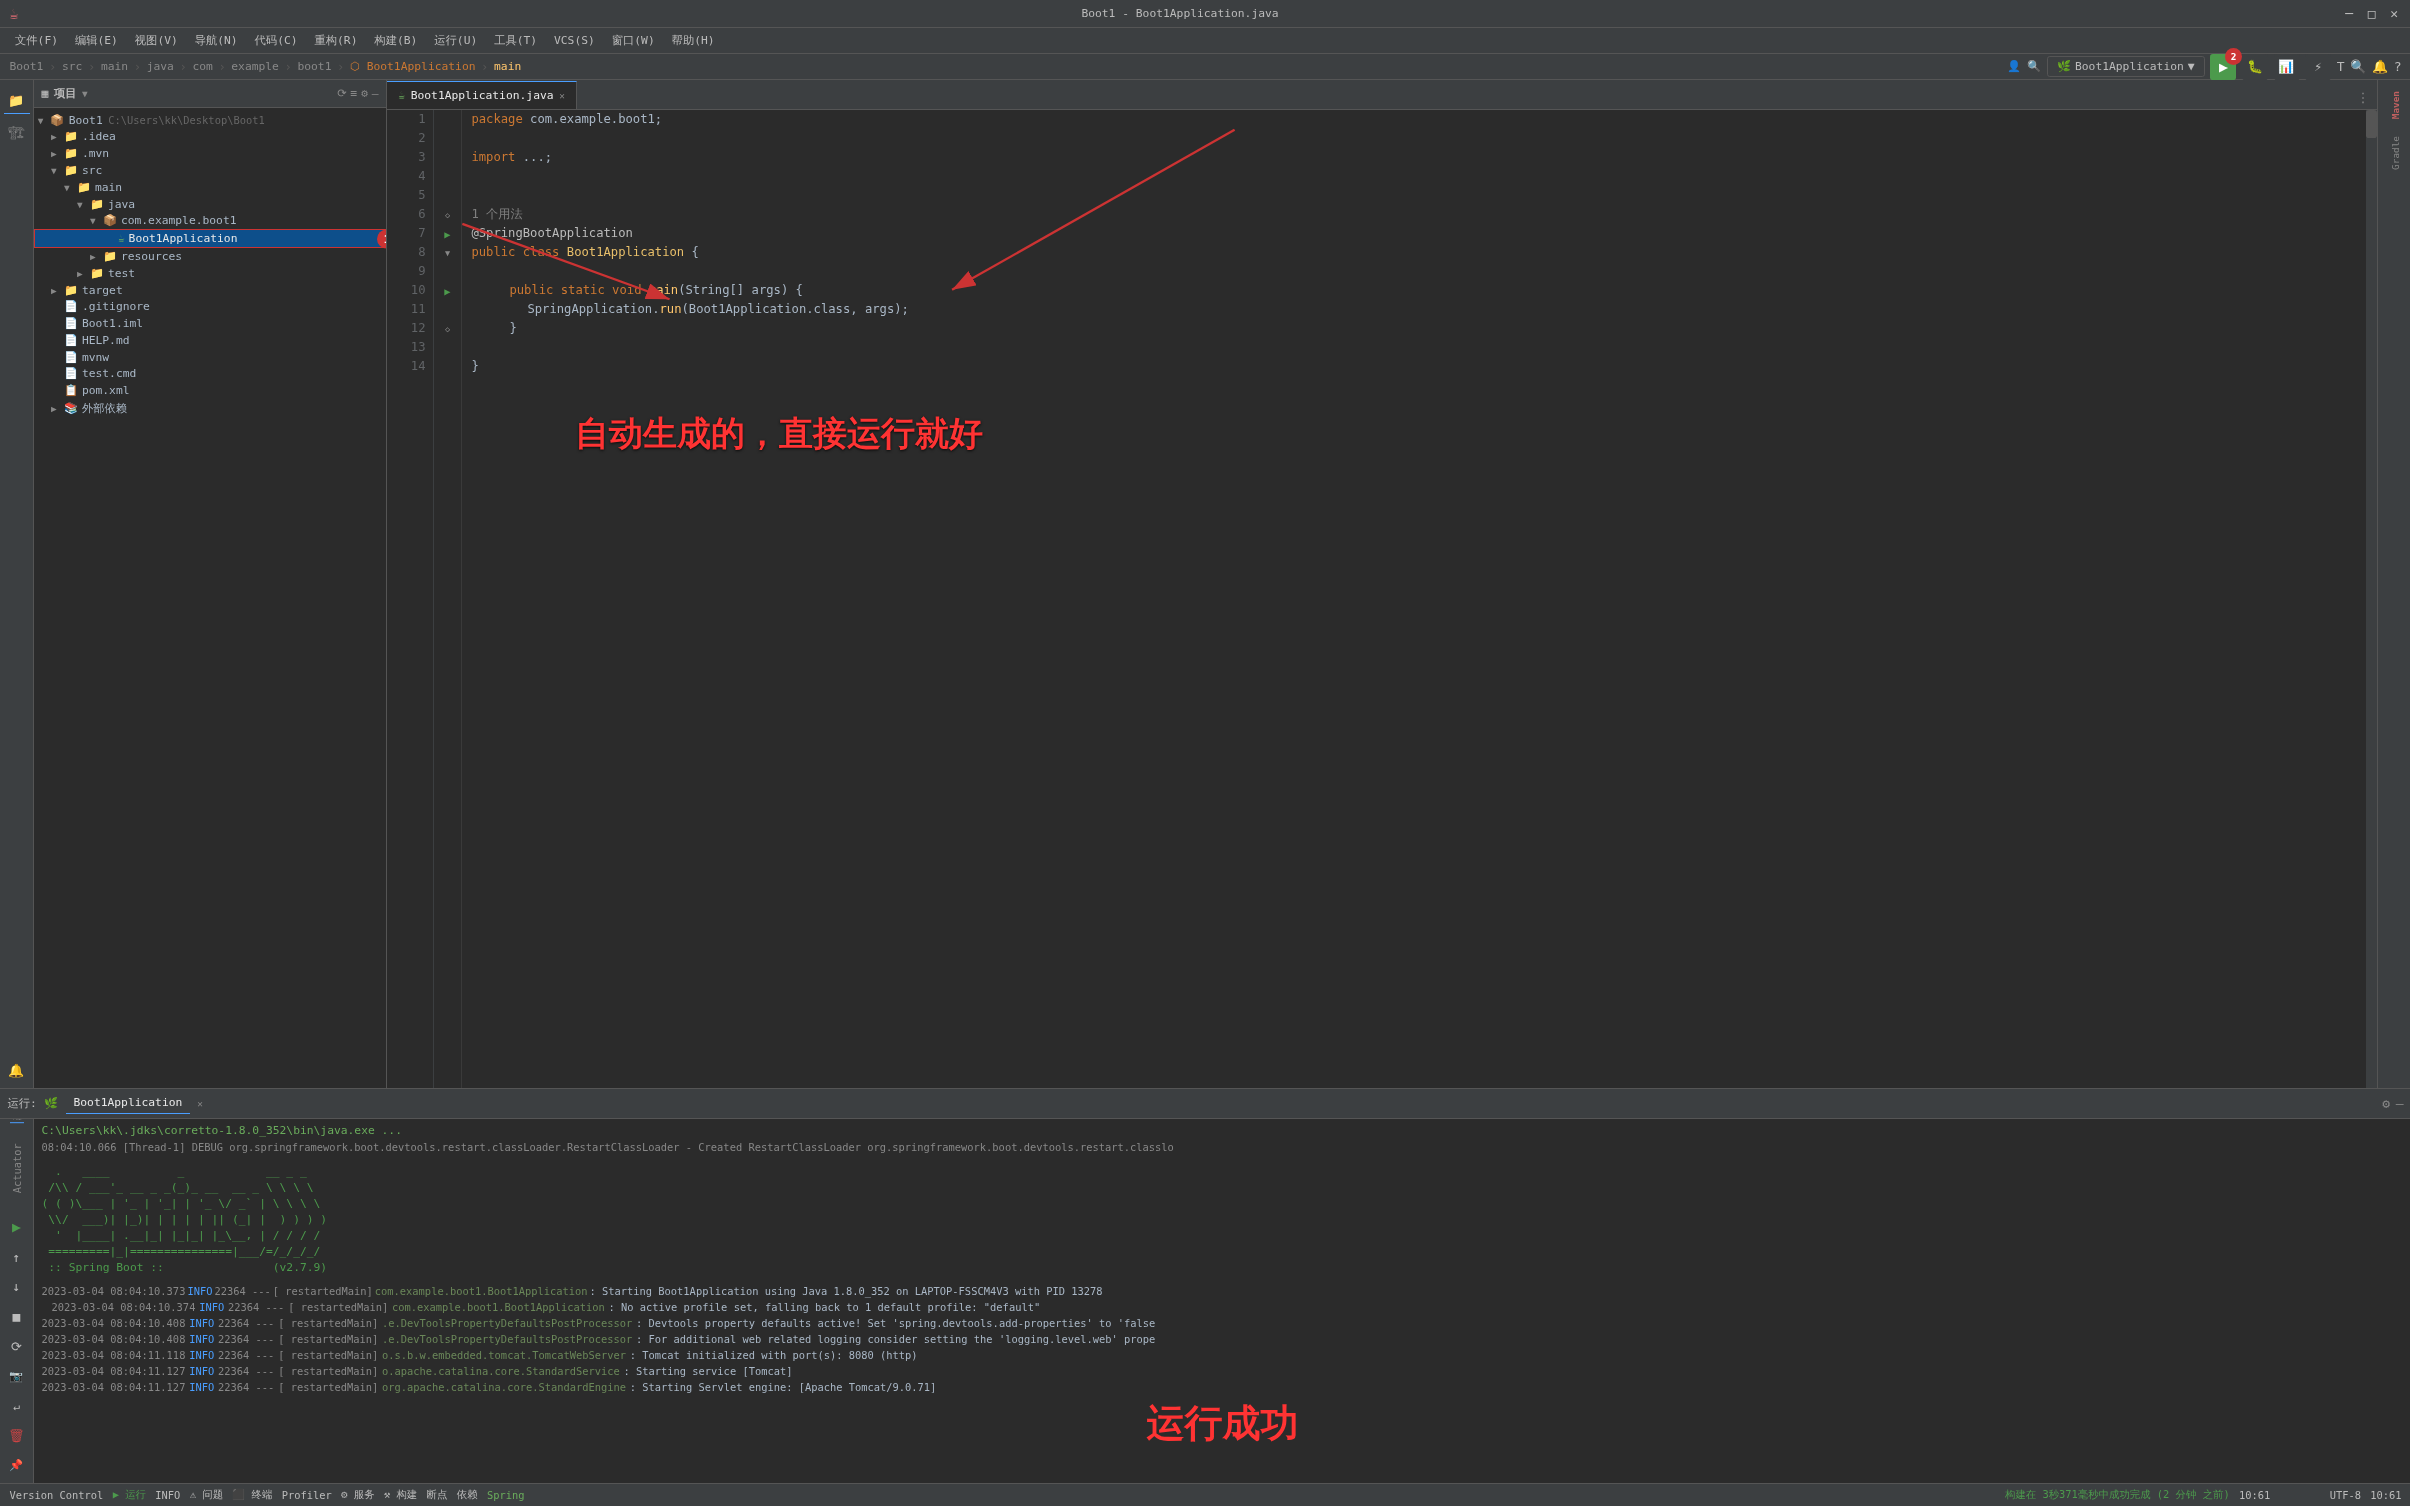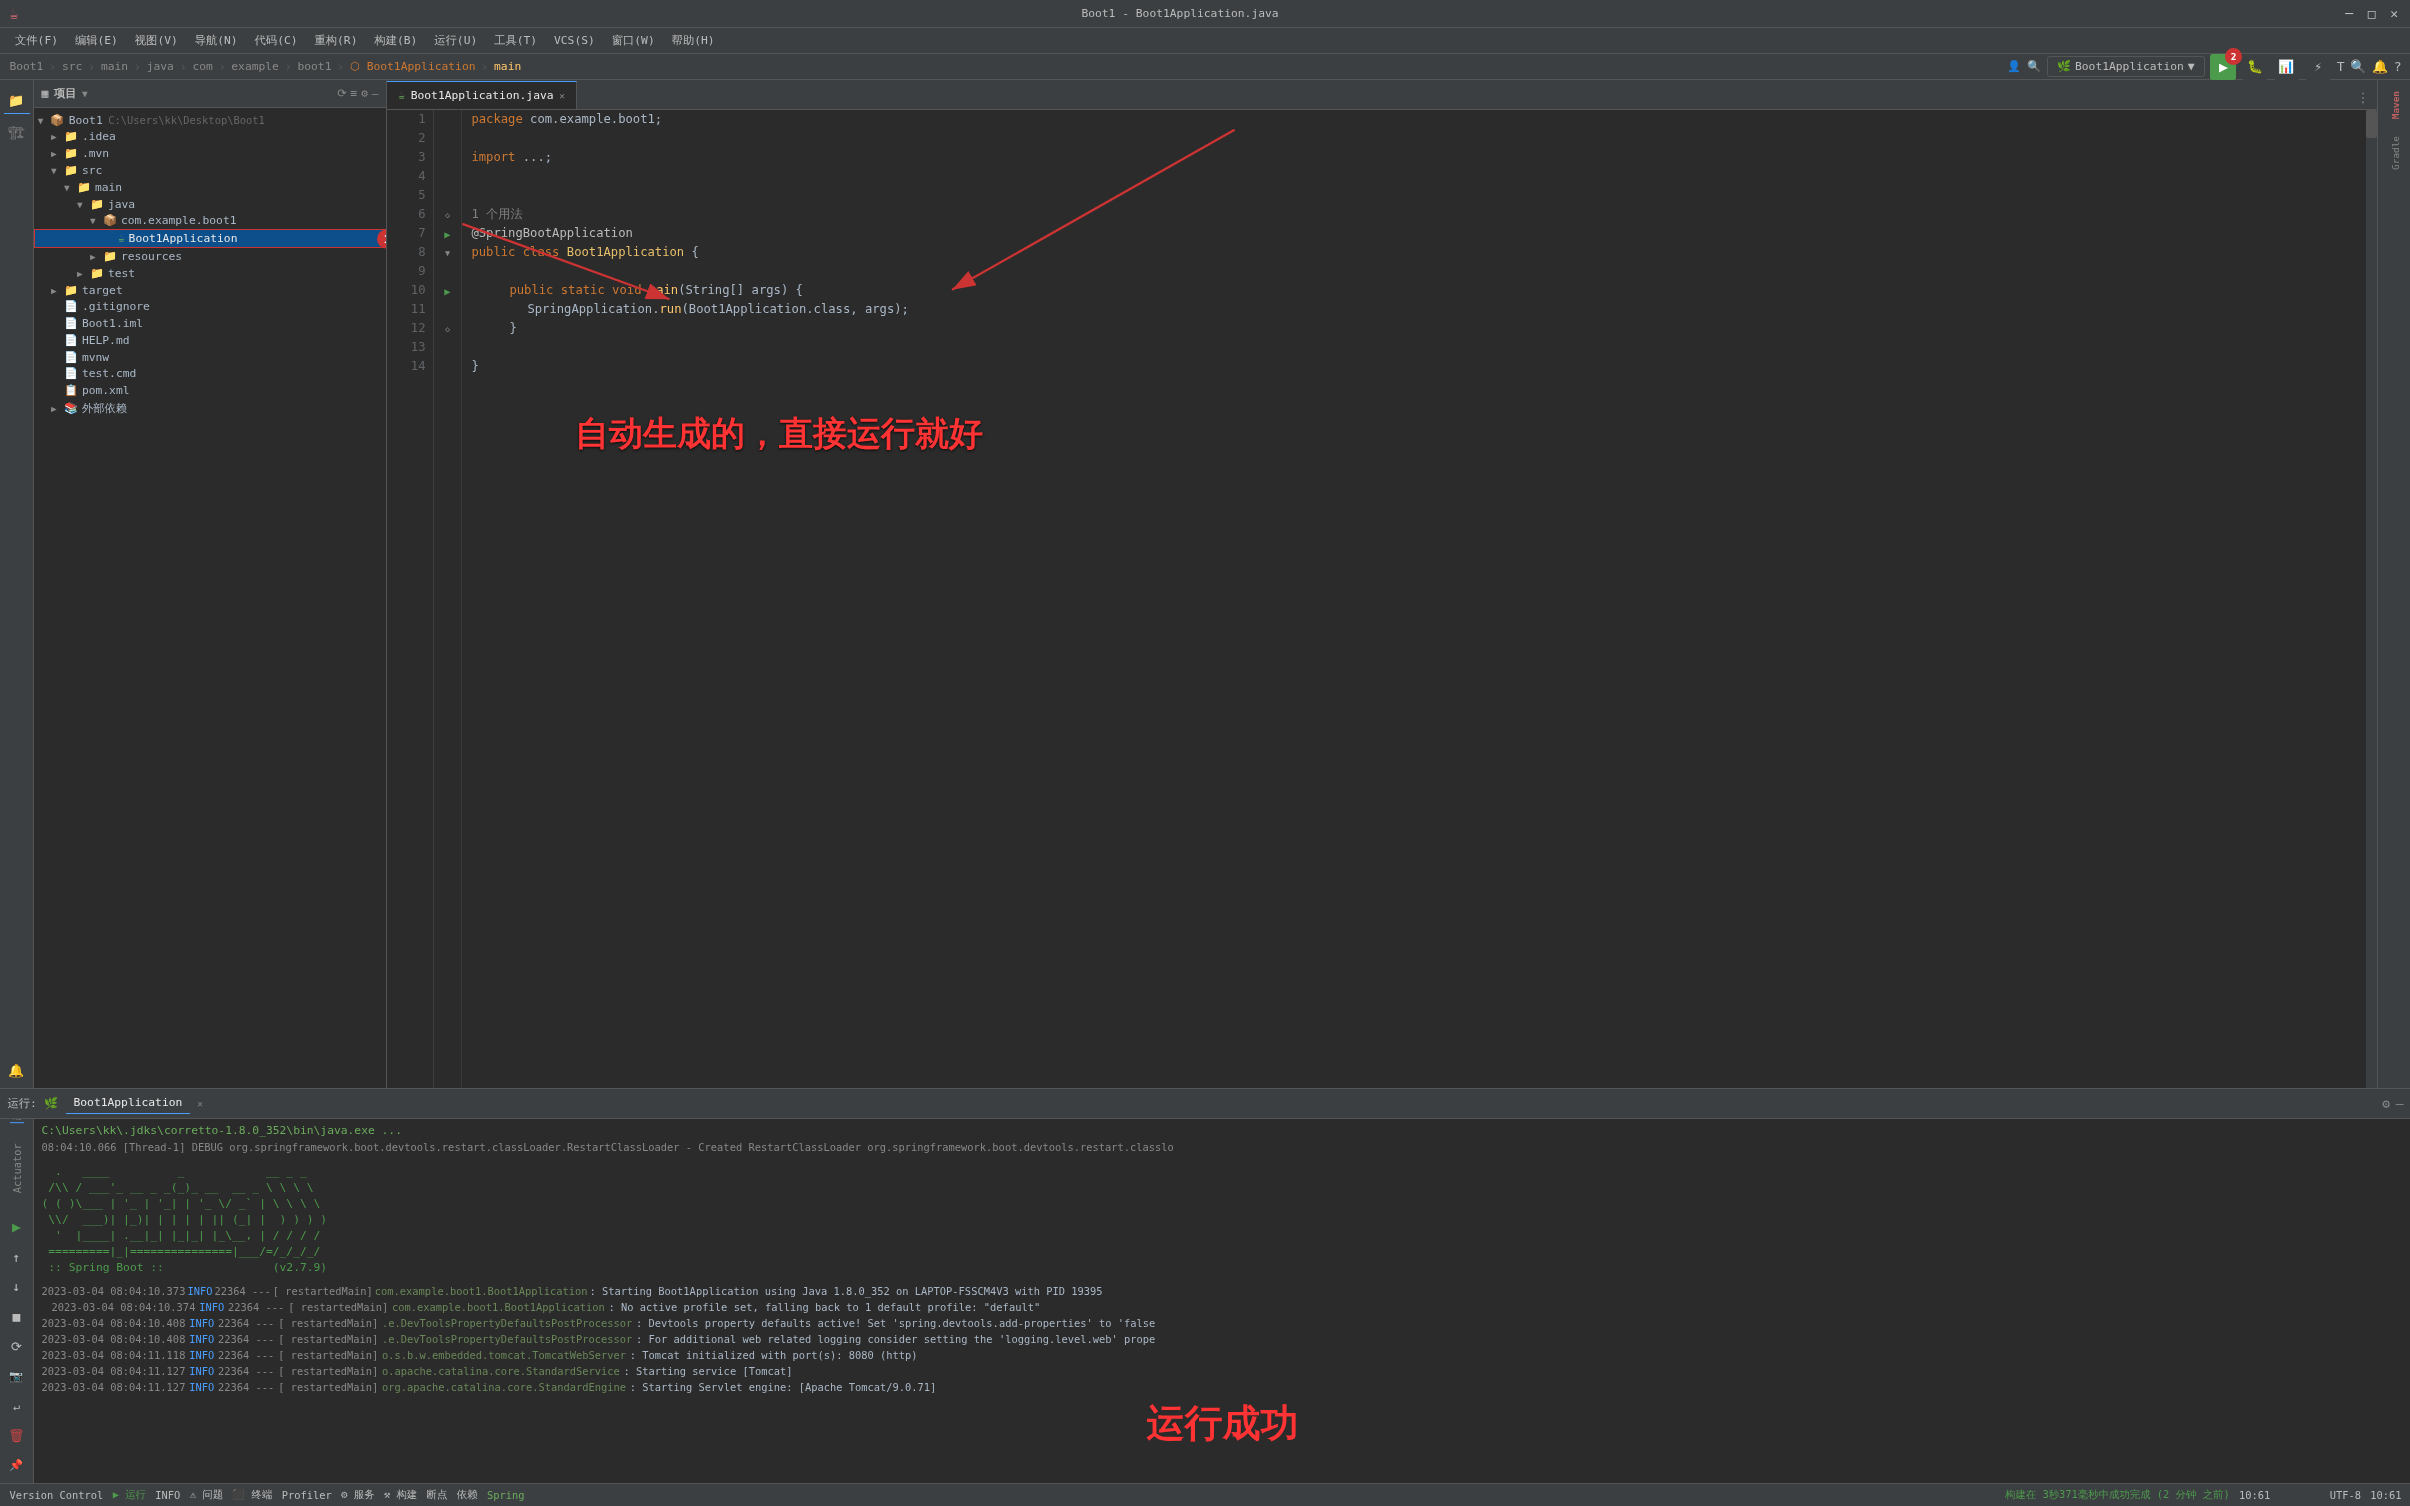--- a/index.html
+++ b/index.html
@@ -426,21 +426,21 @@
  =========|_|===============|___/=/_/_/_/
  :: Spring Boot ::                (v2.7.9)</div>
       <div style="height:7.5px;"></div>
 
       <div style="display:flex;gap:2px;font-size:10.4px;line-height:16px;">
         <span style="color:#888;">2023-03-04 08:04:10.373</span>
         <span style="color:#4a9eff;">INFO</span>
         <span style="color:#888;">22364 ---</span>
         <span style="color:#888;">[  restartedMain]</span>
         <span style="color:#6a8759;cursor:pointer;">com.example.boot1.Boot1Application</span>
-        <span style="color:#a9b7c6;">: Starting Boot1Application using Java 1.8.0_352 on LAPTOP-FSSCM4V3 with PID 19395</span>
+        <span style="color:#a9b7c6;">: Starting Boot1Application using Java 1.8.0_352 on LAPTOP-FSSCM4V3 with PID 13278</span>
       </div>
       <div style="display:flex;gap:3.8px;font-size:10.4px;line-height:16px;">
         <span style="color:#888;margin-left:10px;">2023-03-04 08:04:10.374</span>
         <span style="color:#4a9eff;">INFO</span>
         <span style="color:#888;">22364 ---</span>
         <span style="color:#888;">[  restartedMain]</span>
         <span style="color:#6a8759;cursor:pointer;">com.example.boot1.Boot1Application</span>
         <span style="color:#a9b7c6;">: No active profile set, falling back to 1 default profile: "default"</span>
       </div>
       <div style="display:flex;gap:3.8px;font-size:10.4px;line-height:16px;">

